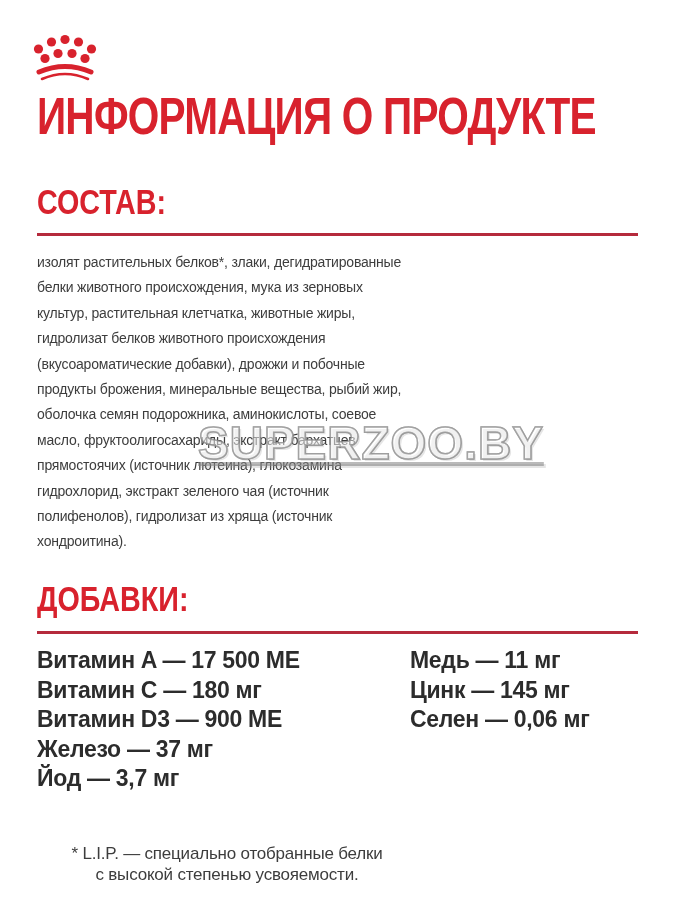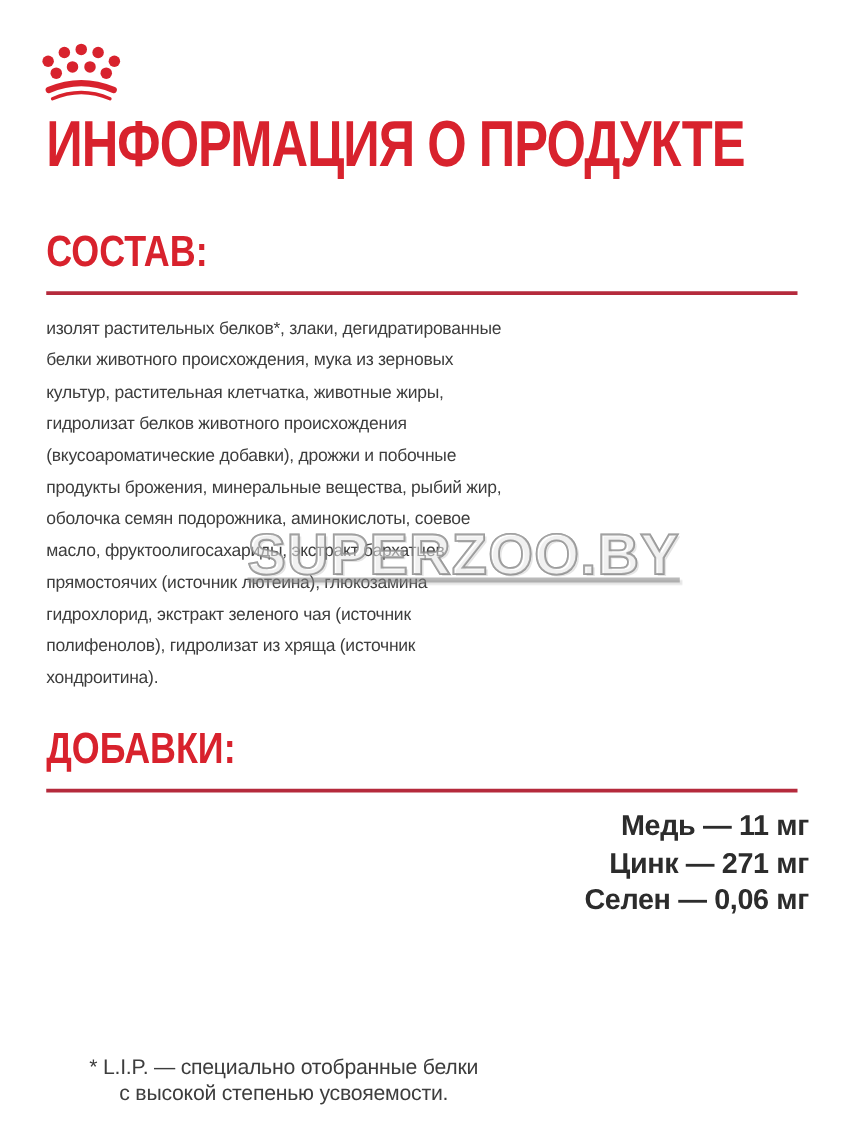--- a/index.html
+++ b/index.html
@@ -56,21 +56,21 @@
     text-shadow:2px 2px 0 rgba(150,150,150,0.25);
     white-space:nowrap;
     pointer-events:none;
     text-decoration:underline;
   }
   .additives-columns{
     position:absolute;left:37px;top:646px;width:610px;
     display:flex;flex-direction:row;
   }
   .additives-col-left{width:373px;}
-  .additives-col-right{flex:1;text-align:right;}
+  .additives-col-right{flex:1;}
   .additive-item{
     font-size:23px;font-weight:bold;color:var(--strong);
     line-height:29.5px;letter-spacing:-0.3px;
     white-space:nowrap;
   }
   .footnote{
     position:absolute;left:37px;top:843px;width:380px;
     font-size:17px;line-height:21px;color:var(--body);
     white-space:pre-line;letter-spacing:-0.2px;text-align:center;
   }
@@ -112,23 +112,30 @@
 гидрохлорид, экстракт зеленого чая (источник
 полифенолов), гидролизат из хряща (источник
 хондроитина).</div>
 
   <div class="watermark">SUPERZOO.BY</div>
 
   <div class="section-heading heading-dobavki">ДОБАВКИ:</div>
   <div class="divider divider-2"></div>
 
   <div class="additives-columns">
+    <div class="additives-col-left">
+        <div class="additive-item">Витамин A — 17 500 МЕ</div>
+        <div class="additive-item">Витамин C — 180 мг</div>
+        <div class="additive-item">Витамин D3 — 900 МЕ</div>
+        <div class="additive-item">Железо — 37 мг</div>
+        <div class="additive-item">Йод — 3,7 мг</div>
+      </div>
     <div class="additives-col-right">
         <div class="additive-item">Медь — 11 мг</div>
-        <div class="additive-item">Цинк — 271 мг</div>
+        <div class="additive-item">Цинк — 145 мг</div>
         <div class="additive-item">Селен — 0,06 мг</div>
       </div>
   </div>
 
   <div class="footnote">* L.I.P. — специально отобранные белки
 с высокой степенью усвояемости.</div>
 
 </div>
 
 </body></html>

